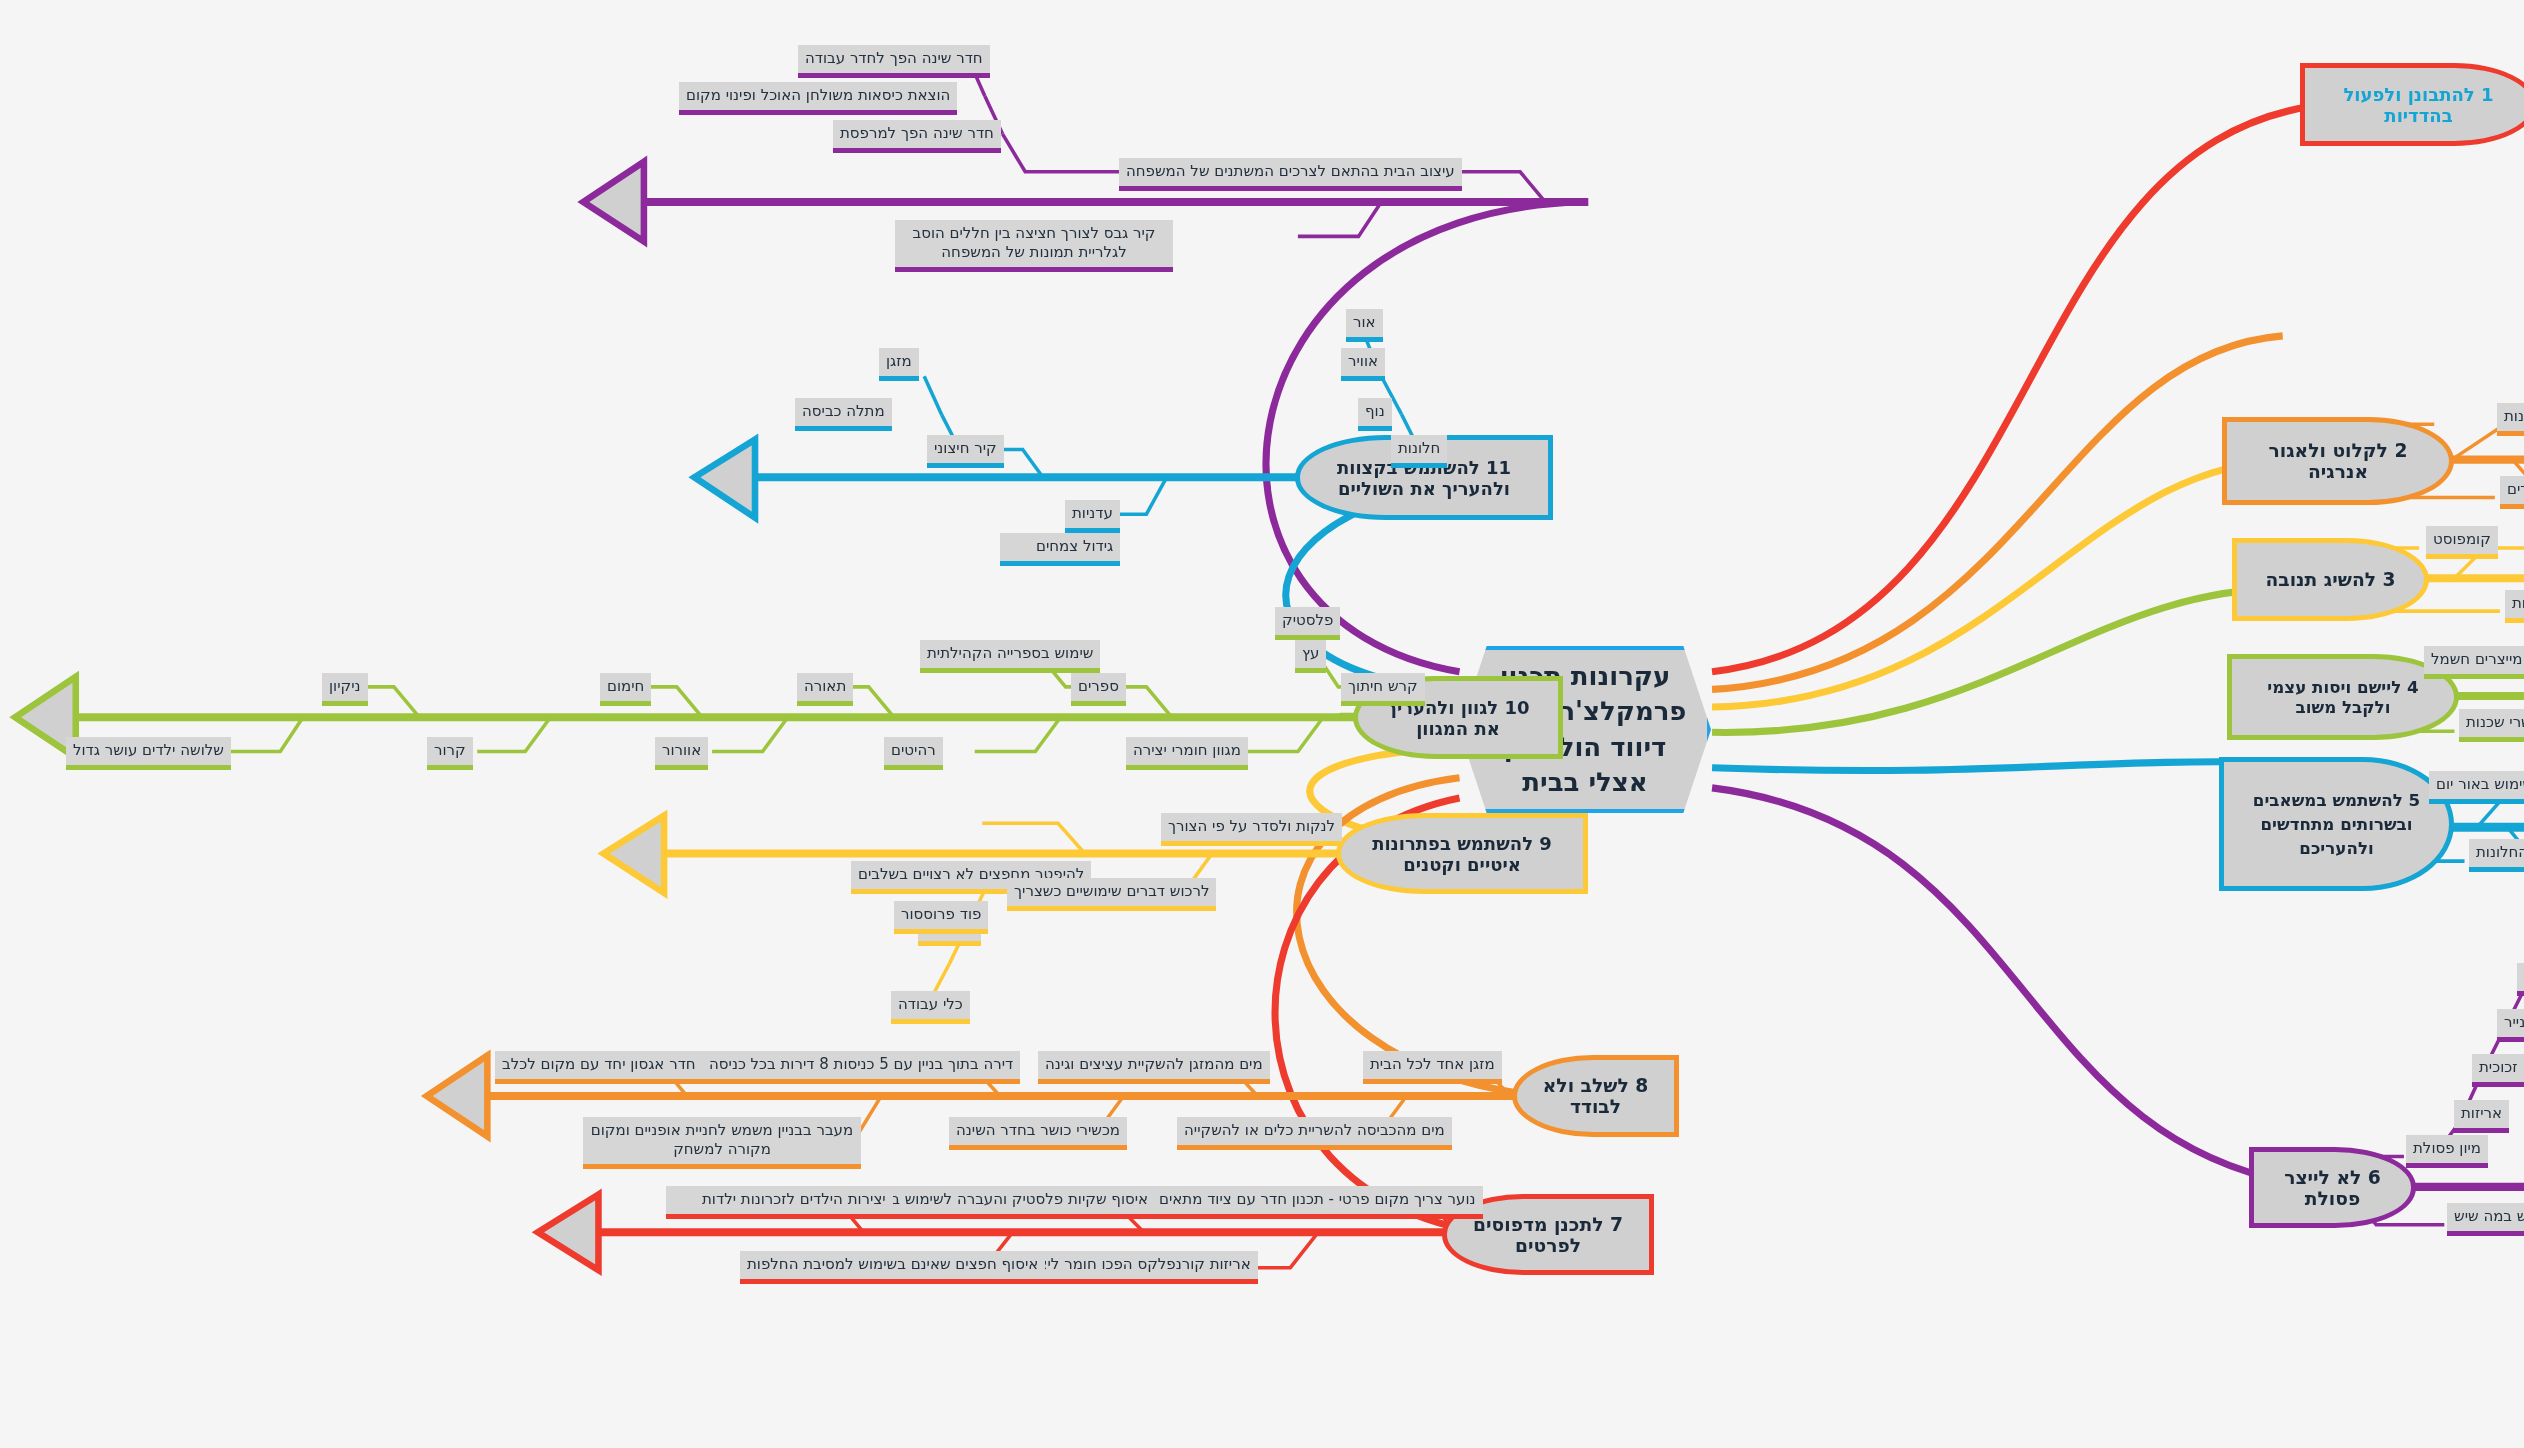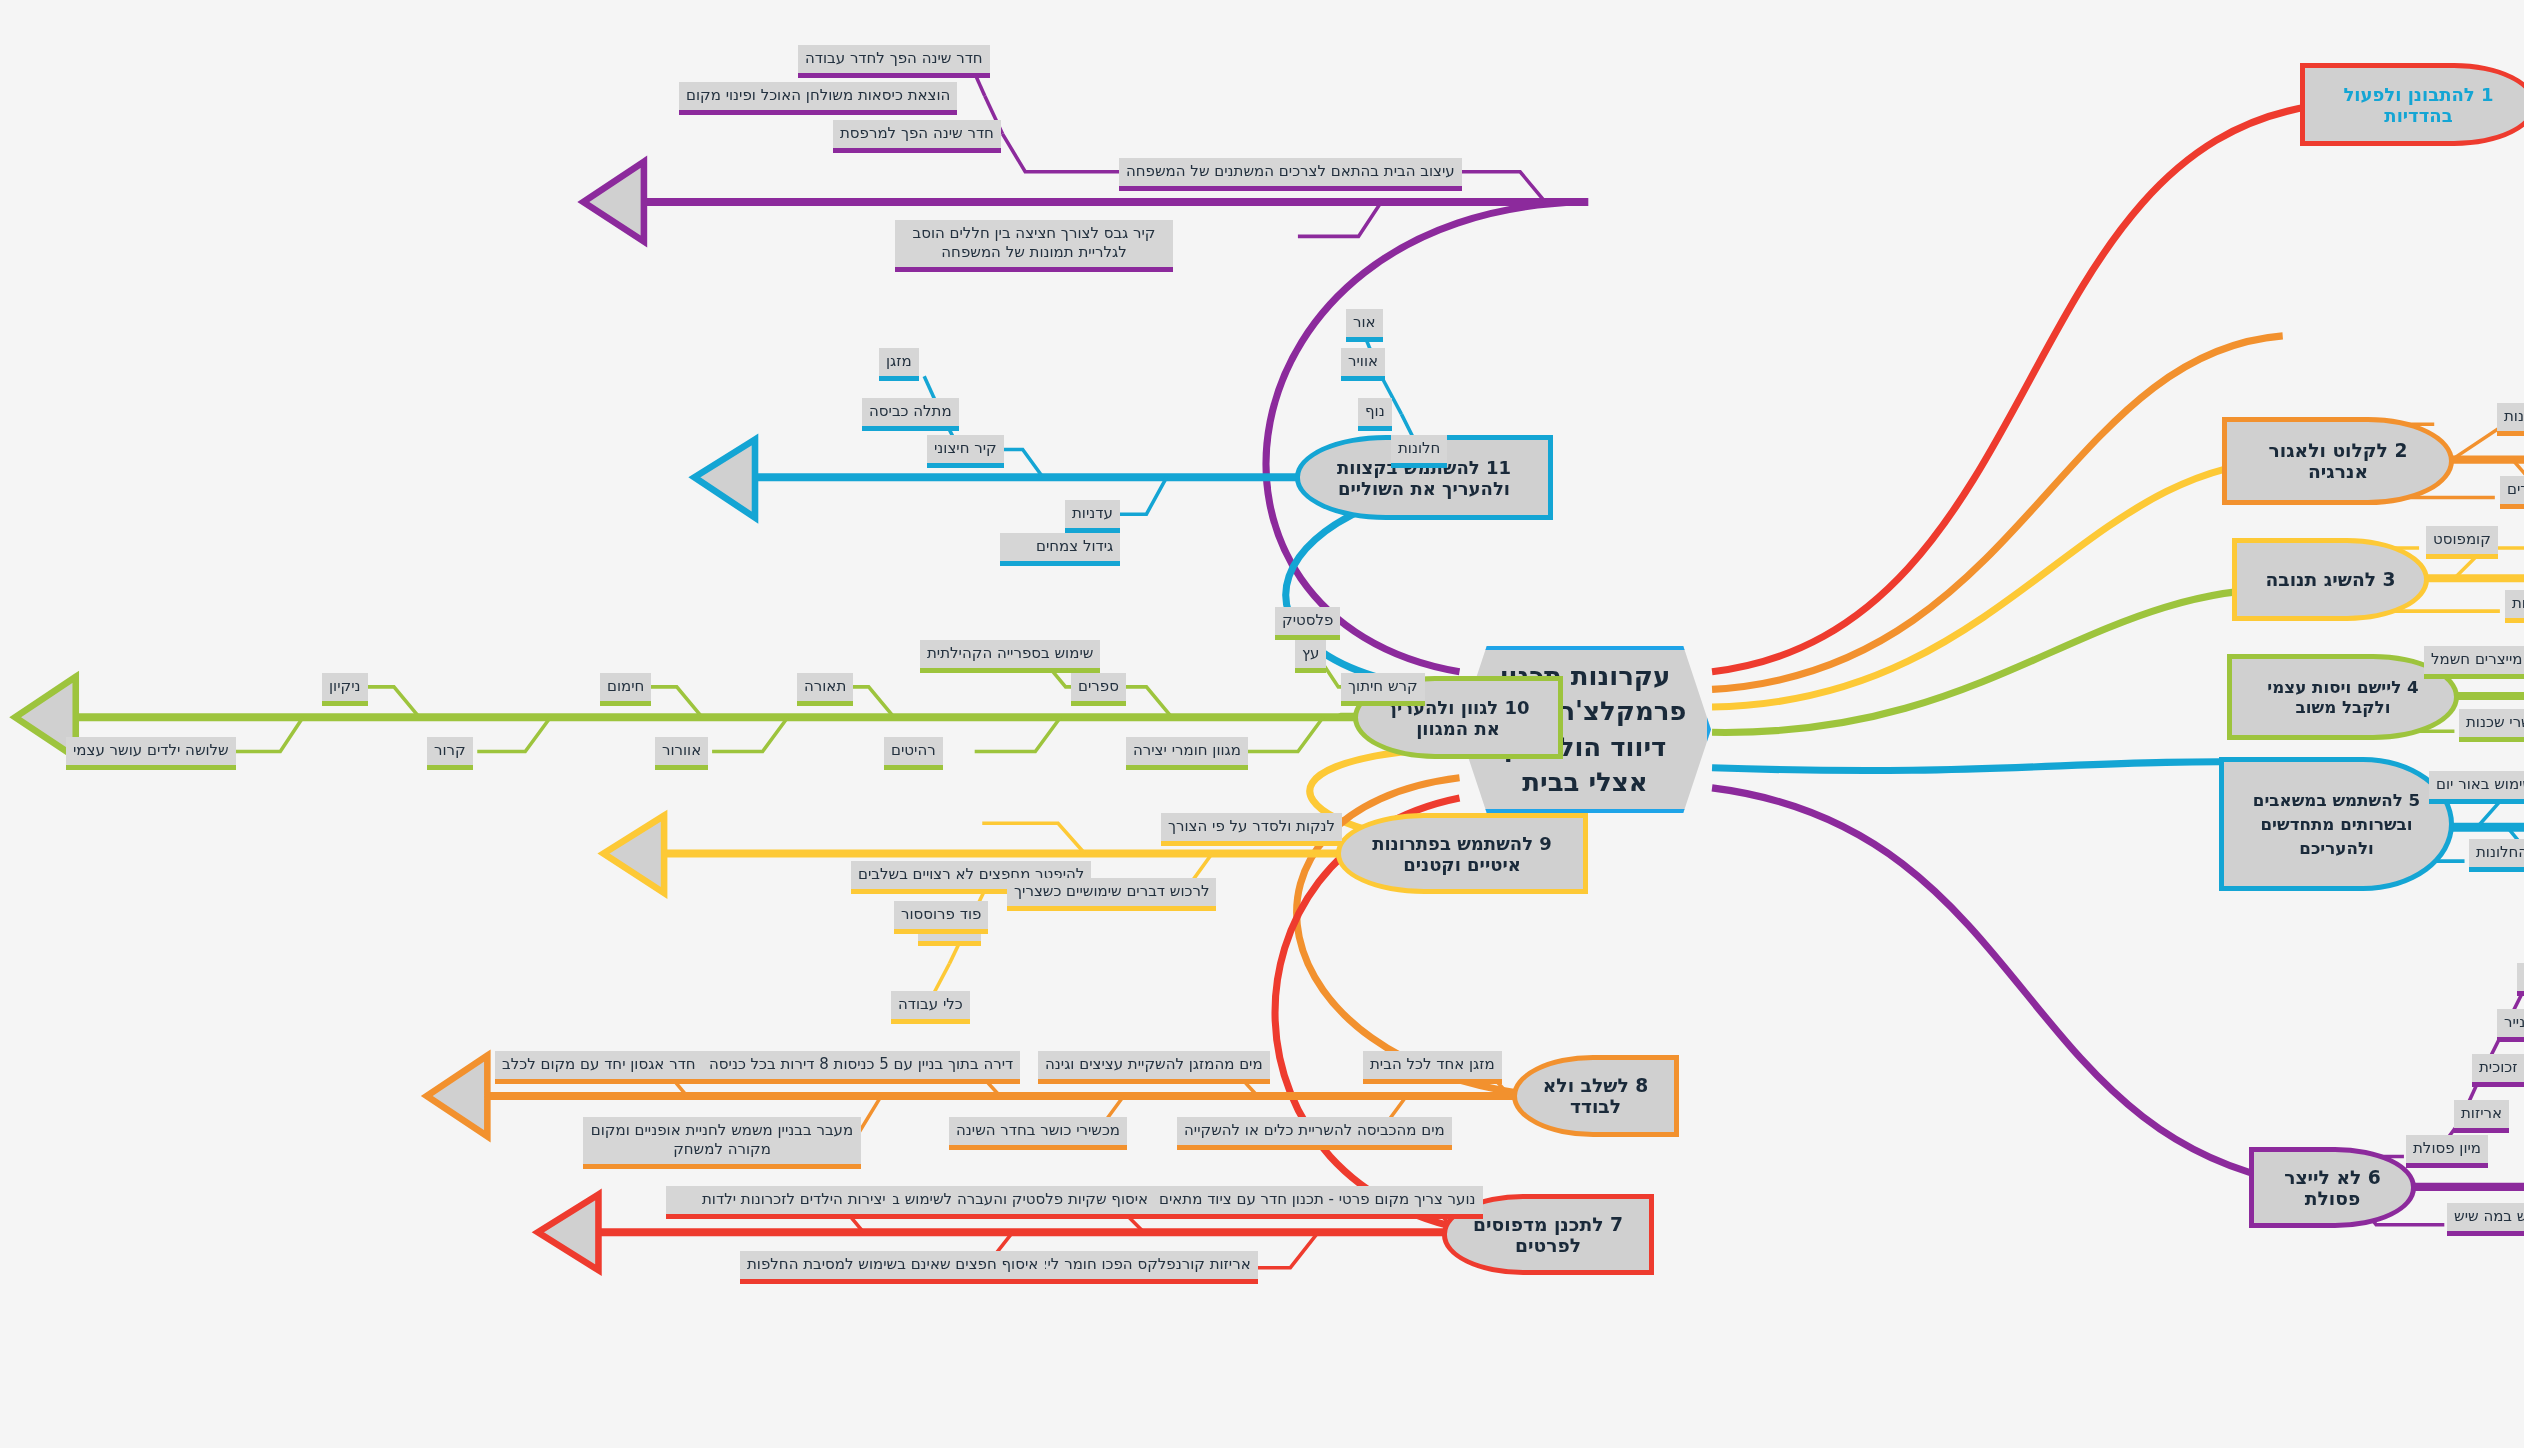--- a/index.html
+++ b/index.html
@@ -280,28 +280,28 @@
   <div class="lbl" style="--ul:#9dc43d;left:1275px;top:607px;">פלסטיק</div>
   <div class="lbl" style="--ul:#9dc43d;left:1071px;top:673px;">ספרים</div>
   <div class="lbl" style="--ul:#9dc43d;left:920px;top:640px;">שימוש בספרייה הקהילתית</div>
   <div class="lbl" style="--ul:#9dc43d;left:797px;top:673px;">תאורה</div>
   <div class="lbl" style="--ul:#9dc43d;left:600px;top:673px;">חימום</div>
   <div class="lbl" style="--ul:#9dc43d;left:322px;top:673px;">ניקיון</div>
   <div class="lbl" style="--ul:#9dc43d;left:1126px;top:737px;">מגוון חומרי יצירה</div>
   <div class="lbl" style="--ul:#9dc43d;left:884px;top:737px;">רהיטים</div>
   <div class="lbl" style="--ul:#9dc43d;left:655px;top:737px;">אוורור</div>
   <div class="lbl" style="--ul:#9dc43d;left:427px;top:737px;">קרור</div>
-  <div class="lbl" style="--ul:#9dc43d;left:66px;top:737px;">שלושה ילדים עושר עצמי</div>
+  <div class="lbl" style="--ul:#9dc43d;left:66px;top:737px;">שלושה ילדים עושר גדול</div>
 
   <div class="lbl" style="--ul:#14a5d4;left:1391px;top:435px;">חלונות</div>
   <div class="lbl" style="--ul:#14a5d4;left:1358px;top:398px;">נוף</div>
   <div class="lbl" style="--ul:#14a5d4;left:1341px;top:348px;">אוויר</div>
   <div class="lbl" style="--ul:#14a5d4;left:1346px;top:309px;">אור</div>
   <div class="lbl" style="--ul:#14a5d4;left:927px;top:435px;">קיר חיצוני</div>
-  <div class="lbl" style="--ul:#14a5d4;left:862px;top:398px;">מתלה כביסה</div>
+  <div class="lbl" style="--ul:#14a5d4;left:795px;top:398px;">מתלה כביסה</div>
   <div class="lbl" style="--ul:#14a5d4;left:879px;top:348px;">מזגן</div>
   <div class="lbl" style="--ul:#14a5d4;left:1065px;top:500px;">עדניות</div>
   <div class="lbl" style="--ul:#14a5d4;left:1000px;top:533px;padding-left:36px;">גידול צמחים</div>
 
   <div class="lbl" style="--ul:#8c2a9c;left:1119px;top:158px;">עיצוב הבית בהתאם לצרכים המשתנים של המשפחה</div>
   <div class="lbl" style="--ul:#8c2a9c;left:833px;top:120px;">חדר שינה הפך למרפסת</div>
   <div class="lbl" style="--ul:#8c2a9c;left:679px;top:82px;">הוצאת כיסאות משולחן האוכל ופינוי מקום</div>
   <div class="lbl" style="--ul:#8c2a9c;left:798px;top:45px;">חדר שינה הפך לחדר עבודה</div>
   <div class="lbl wrap" style="--ul:#8c2a9c;left:895px;top:220px;width:278px;">קיר גבס לצורך חציצה בין חללים הוסב לגלריית תמונות של המשפחה</div>
 

